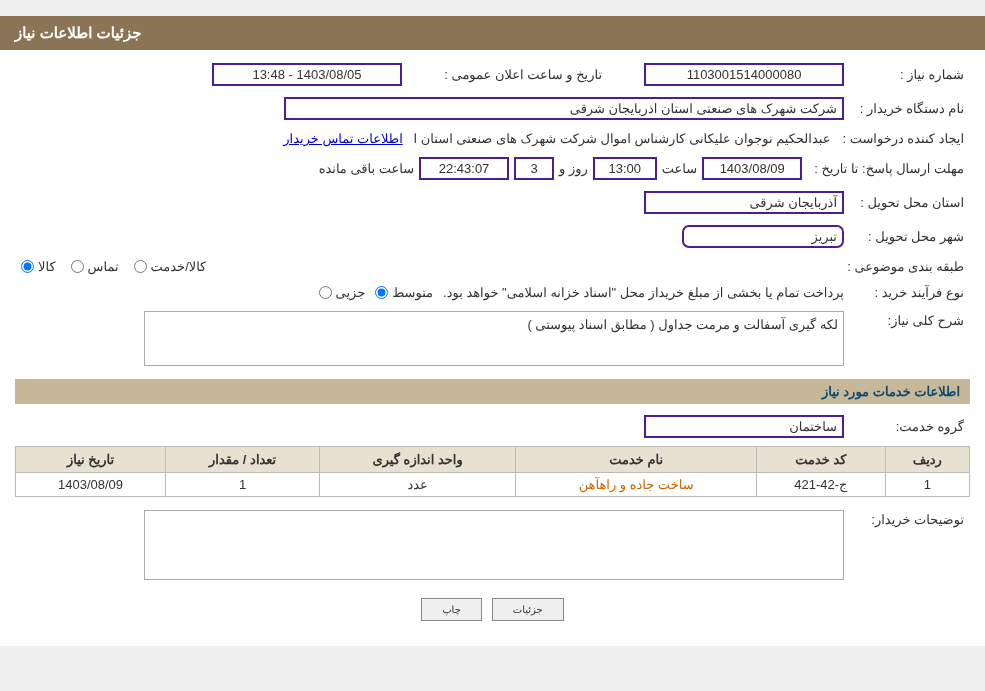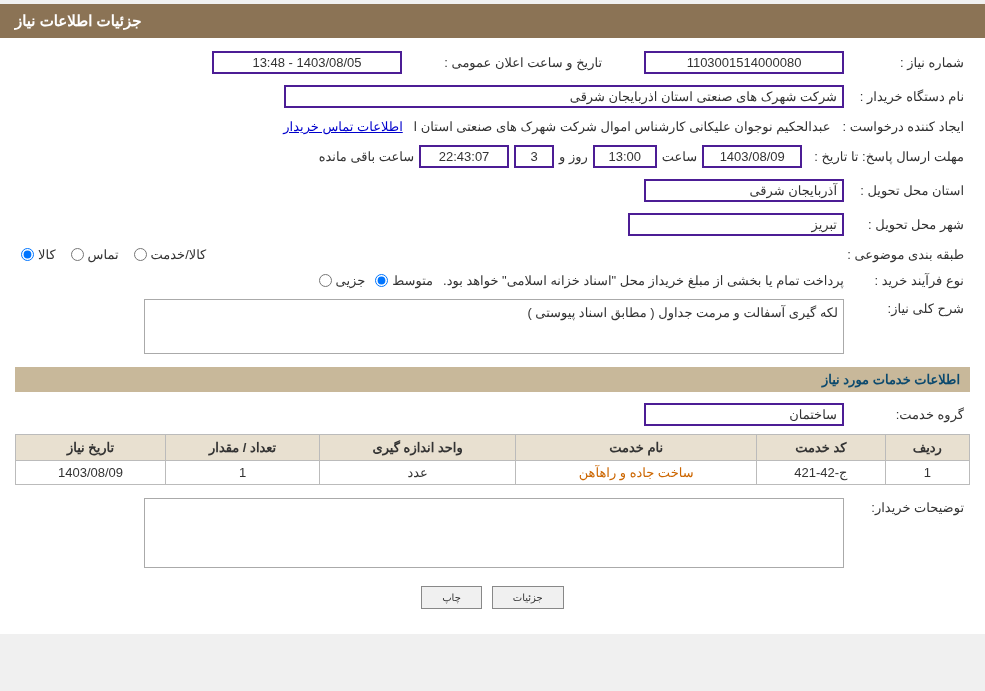--- a/index.html
+++ b/index.html
@@ -5,21 +5,21 @@
     * { box-sizing: border-box; margin: 0; padding: 0; }
     body {
       font-family: Tahoma, Arial, sans-serif;
       font-size: 13px;
       background: #f0f0f0;
       direction: rtl;
       color: #333;
     }
     .page-container {
       width: 985px;
-      margin: 4px auto;
+      margin: 16px auto;
       background: #fff;
     }
     .header-bar {
       background: #8B7355;
       color: #fff;
       text-align: left;
       padding: 8px 15px;
       font-size: 15px;
       font-weight: bold;
     }
@@ -218,21 +218,21 @@
         </td>
       </tr>
     </tbody>
       </table>
 
     <table class="info-table">
       <tbody>
           <tr>
         <td class="label-cell" style="width:120px;">شهر محل تحویل :</td>
         <td class="value-cell">
-          <div class="input-box" style="width:216px;">تبریز</div>
+          <div class="input-box" style="width:162px;border-radius:7px;">تبریز</div>
         </td>
       </tr>
     </tbody>
       </table>
 
     <table class="info-table">
       <tbody>
           <tr>
         <td class="label-cell" style="width:120px;">طبقه بندی موضوعی :</td>
         <td class="value-cell">

